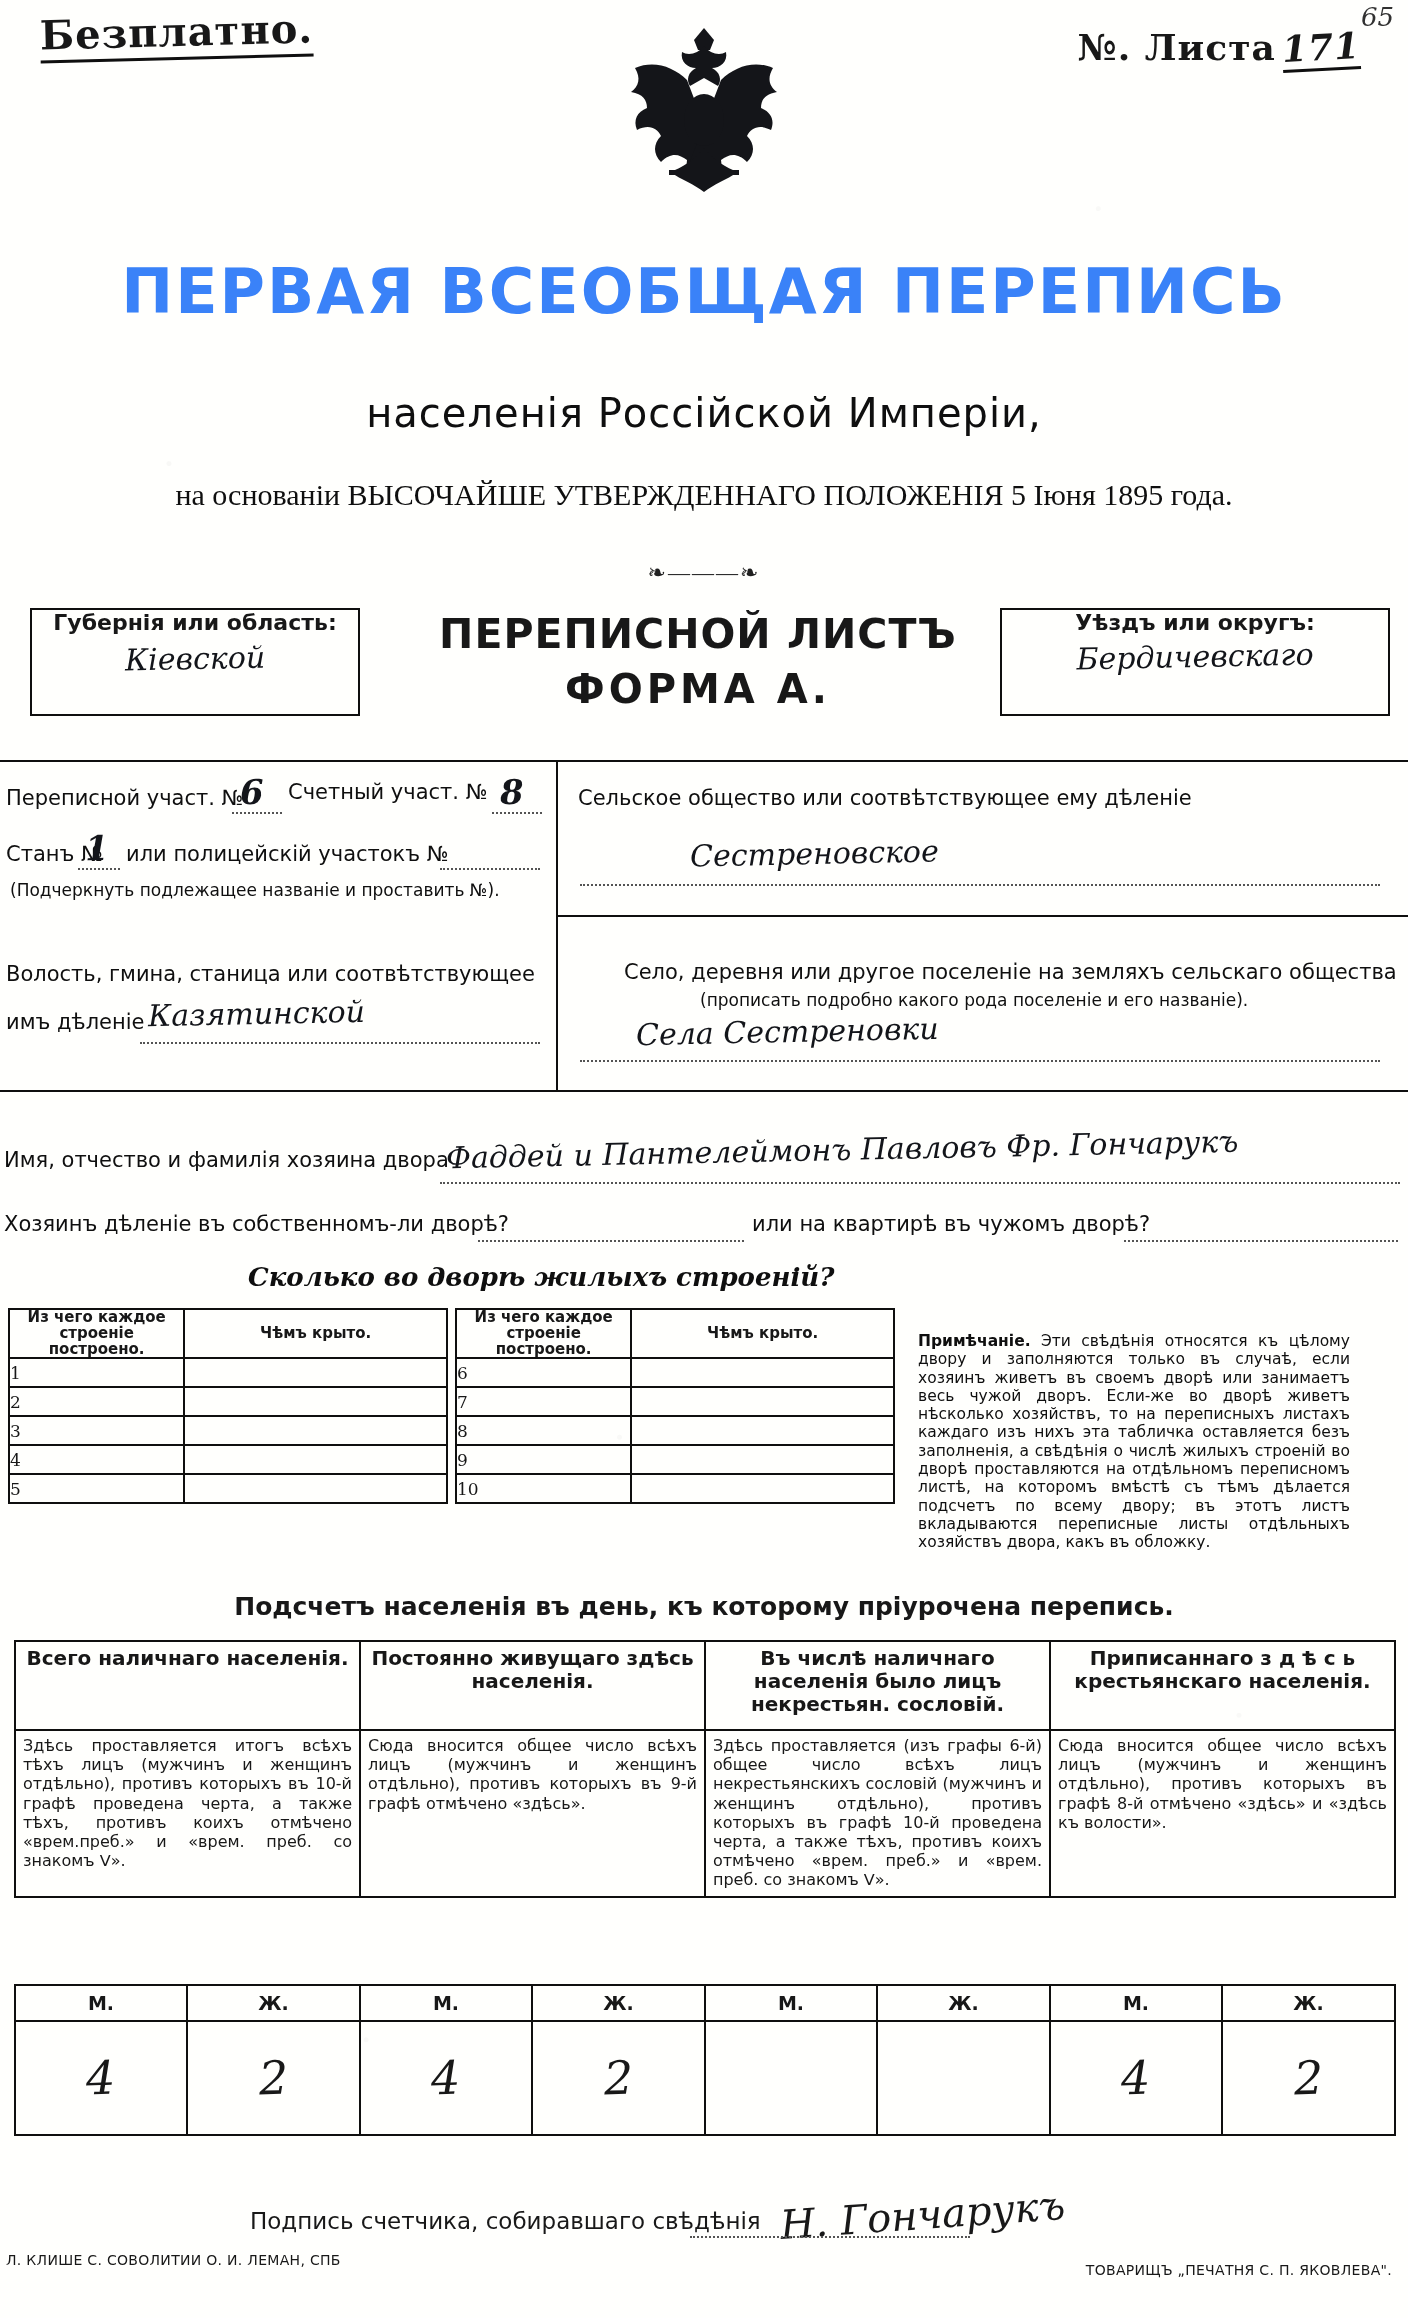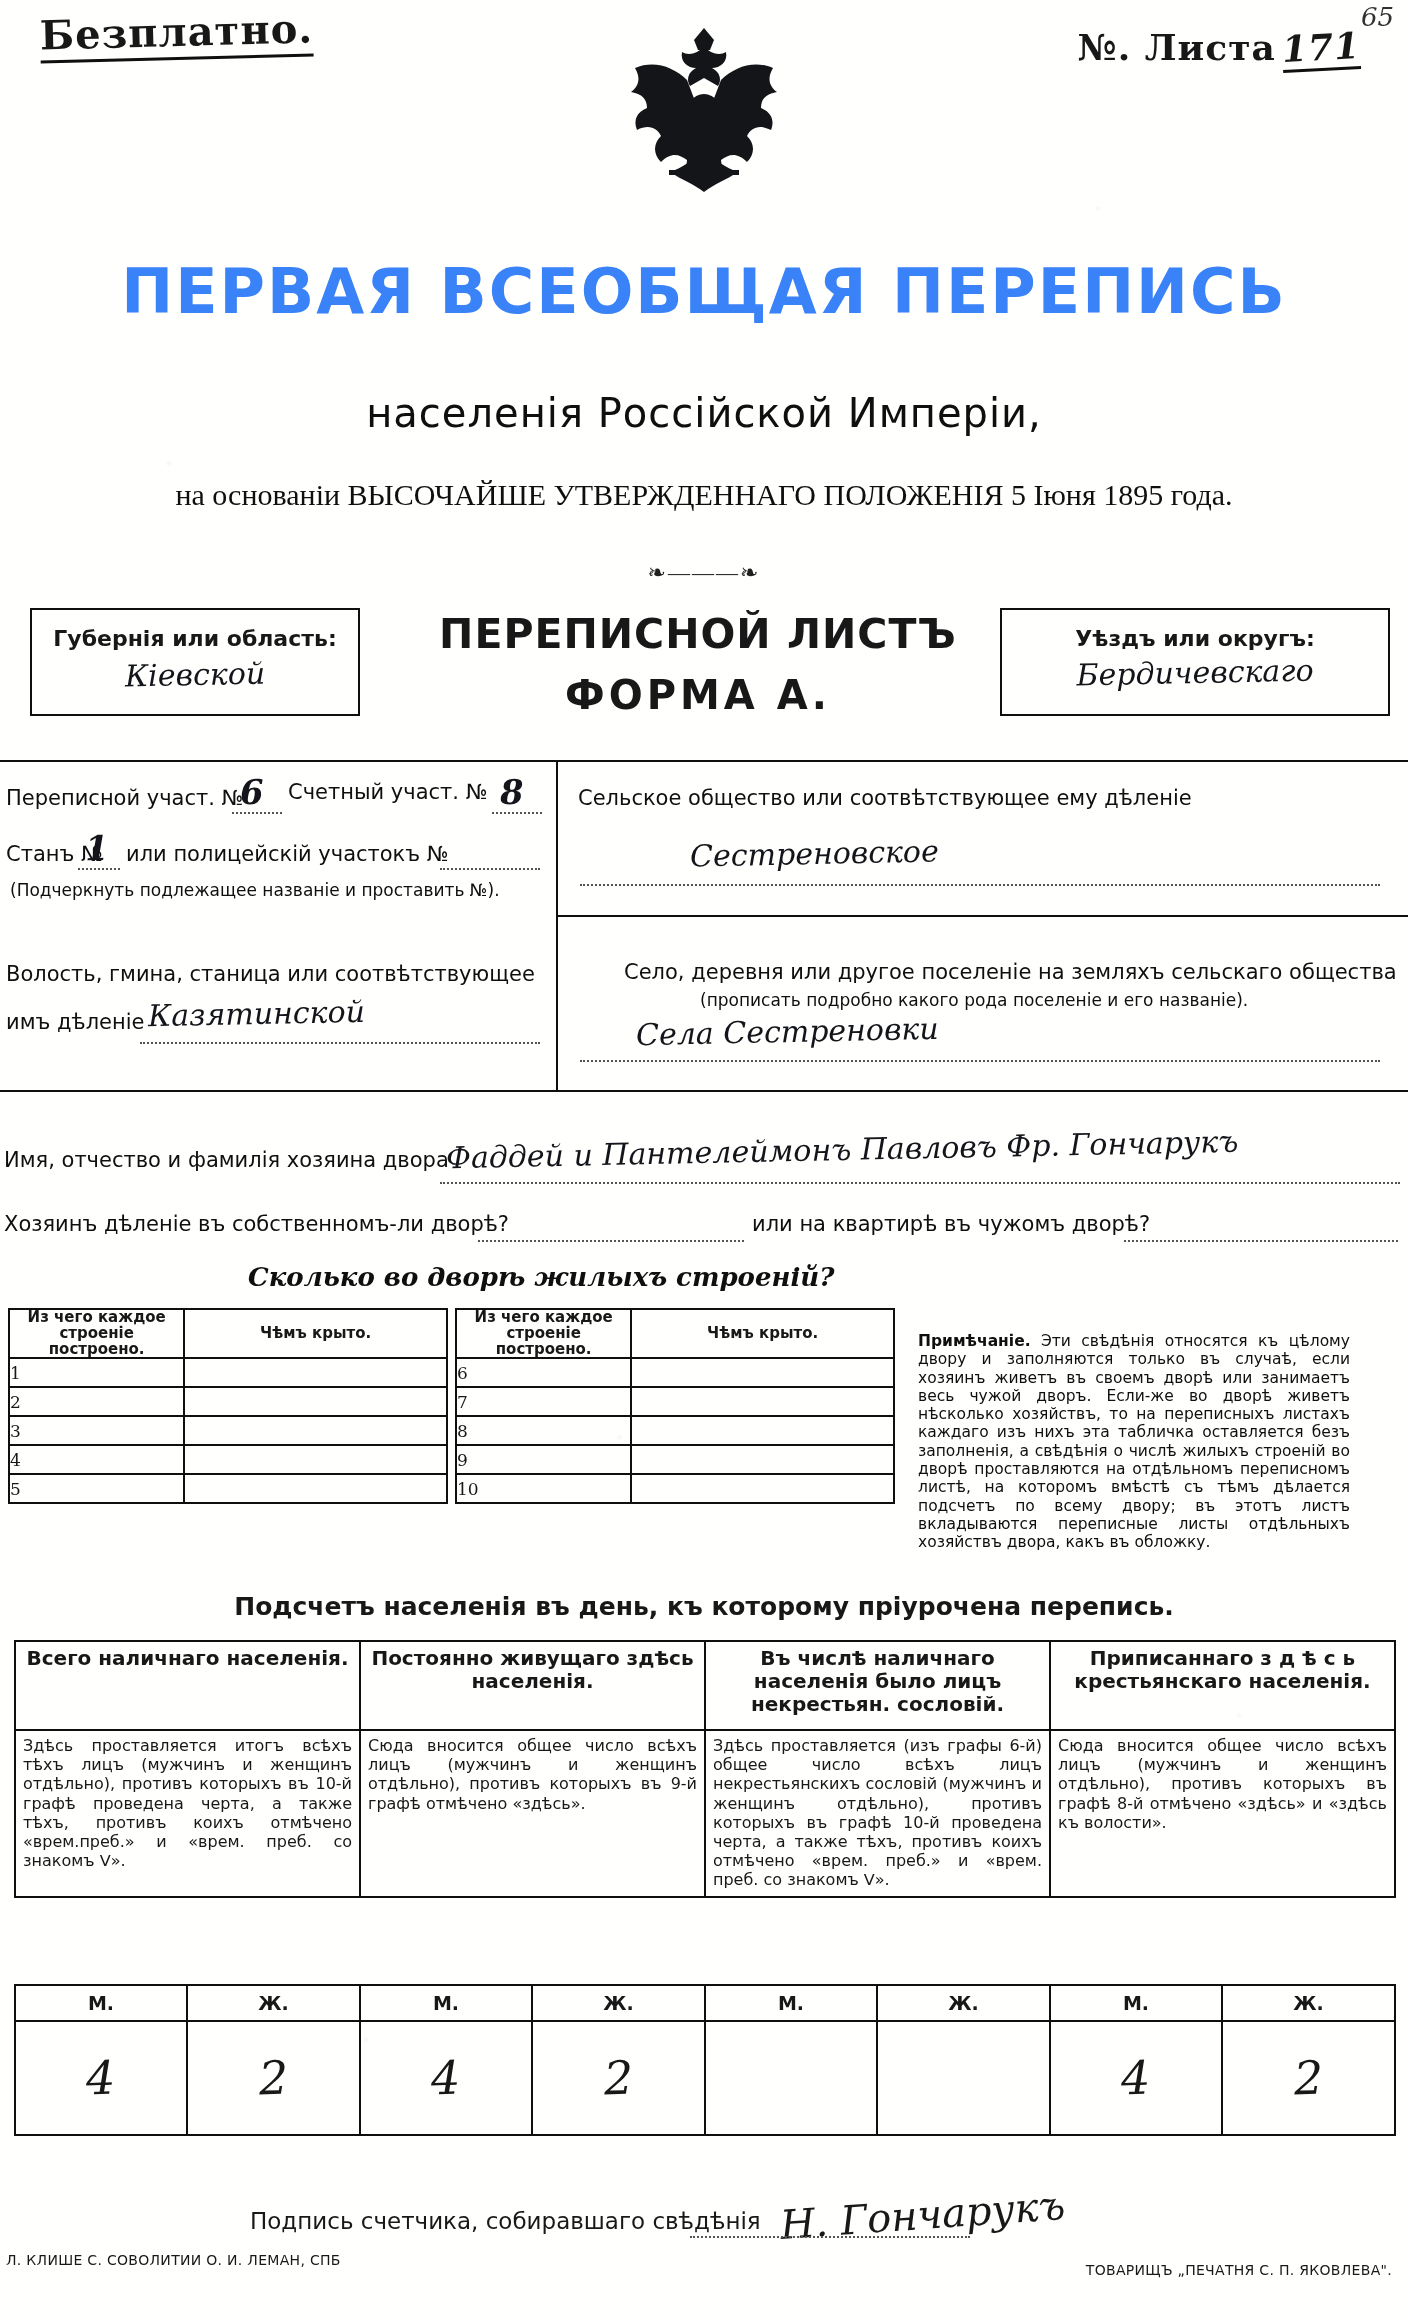--- a/index.html
+++ b/index.html
@@ -125,31 +125,30 @@
     box-sizing: border-box;
   }
   #band-left { left: 12px; top: 0; width: 330px; height: 108px; }
   #band-right { right: 0; top: 0; width: 390px; height: 108px; }
   .band-label {
     font-family: "DejaVu Sans", sans-serif;
     font-size: 22px;
     font-weight: bold;
     text-align: center;
     padding-top: 0;
-    margin-top: 16px;
   }
   #band-center {
     position: absolute;
     left: 360px; top: 2px; width: 640px;
     text-align: center;
     font-family: "DejaVu Sans", sans-serif;
     font-weight: bold;
   }
   #band-center .l1 { font-size: 41px; letter-spacing: 1px; }
-  #band-center .l2 { font-size: 40px; letter-spacing: 4px; margin-top: 14px; }
+  #band-center .l2 { font-size: 40px; letter-spacing: 4px; margin-top: 8px; }
 
   
   .hline { position: absolute; background: #111; height: 2px; }
   .vline { position: absolute; background: #111; width: 2px; }
   .dotline {
     position: absolute;
     border-bottom: 2px dotted #555;
     height: 0;
   }
 

